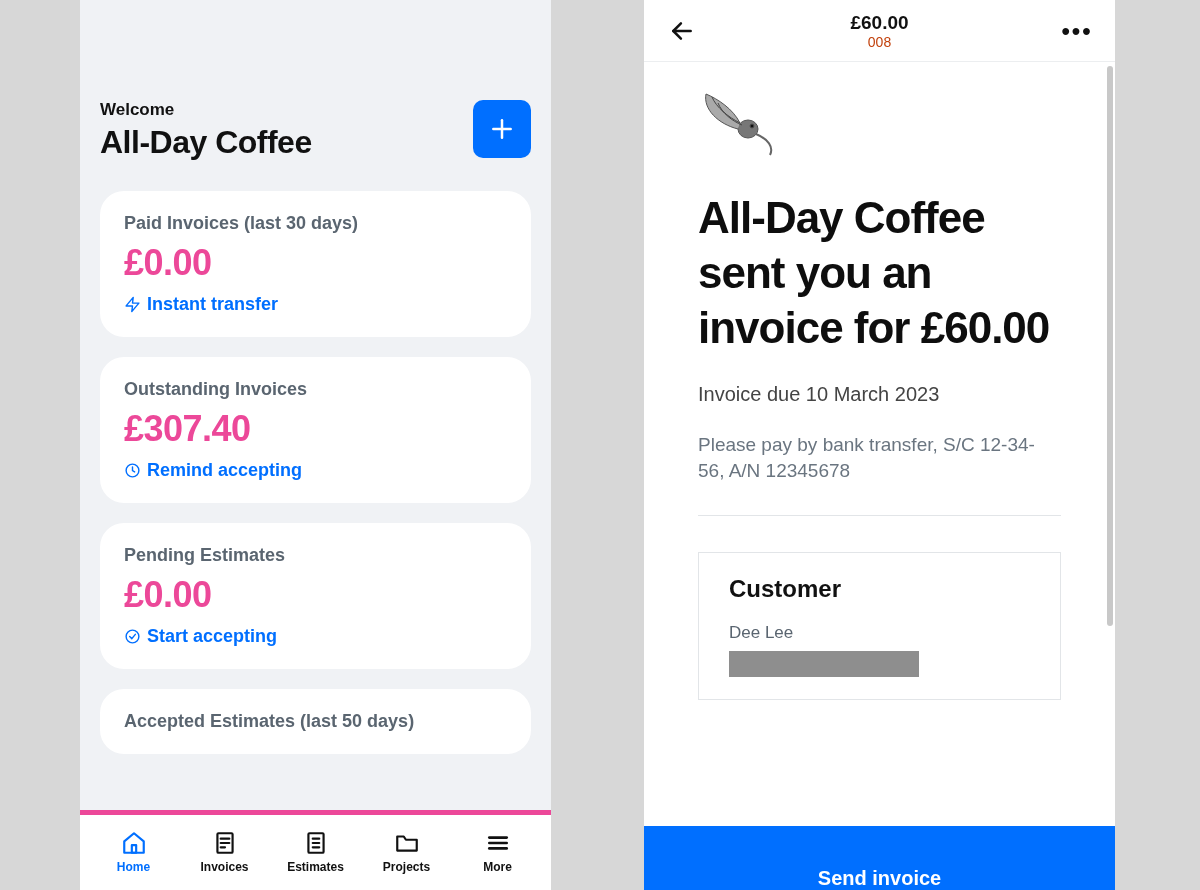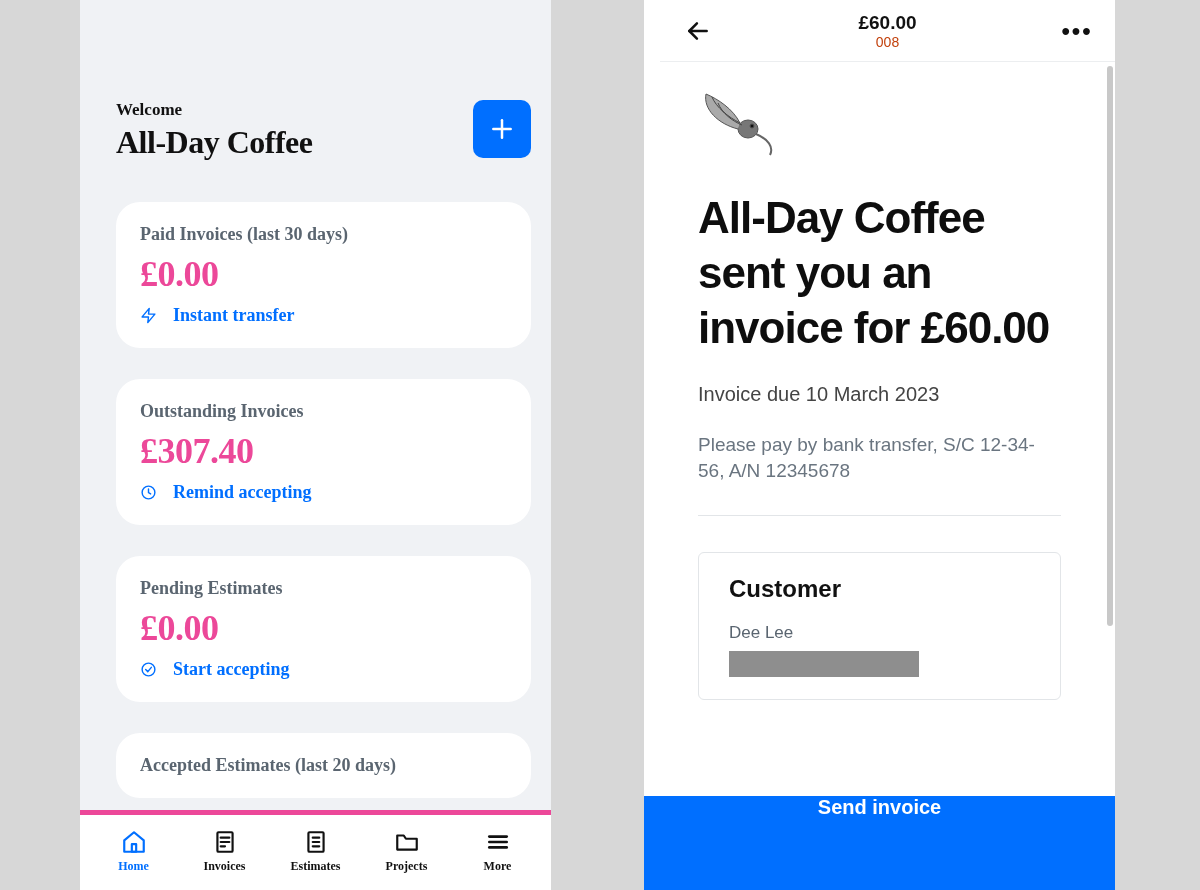--- a/index.html
+++ b/index.html
@@ -8,28 +8,26 @@
     background: #d7d7d7;
     width: 1200px;
     height: 890px;
     overflow: hidden;
     position: relative;
   }
   .phone {
     position: absolute;
     background: #f0f2f5;
     overflow: hidden;
-    padding-left: 16px;
   }
   .phone-left {
     left: 80px;
     top: 0;
     width: 471px;
     height: 890px;
-    font-family: Liberation Serif, serif;
   }
   .phone-right {
     left: 644px;
     top: 0;
     width: 471px;
     height: 890px;
     background: #fff;
   }
 
   
@@ -47,27 +45,27 @@
     border-radius: 10px;
     display: flex; align-items: center; justify-content: center;
     color: #fff; font-size: 32px; font-weight: 300;
     cursor: pointer;
   }
   .cards { padding: 0 20px; }
   .card {
     background: #fff;
     border-radius: 24px;
     padding: 22px 24px;
-    margin-top: 31px;
+    margin-top: 20px;
   }
   .card-label { color: #5a6570; font-size: 18px; font-weight: 600; }
   .card-value { font-size: 36px; font-weight: 800; color: #ec4899; margin-top: 8px; letter-spacing: -0.5px;}
   .card-action {
     color: #006fff; font-size: 18px; font-weight: 600;
-    display: flex; align-items: center; gap: 16px;
+    display: flex; align-items: center; gap: 6px;
     margin-top: 10px;
   }
   .card-action svg { flex-shrink: 0; }
 
   .tabbar {
     position: absolute;
     bottom: 0; left: 0; right: 0;
     height: 80px;
     background: #fff;
     display: flex;
@@ -116,39 +114,39 @@
     display:flex; align-items:center; justify-content:center;
     margin-bottom: 30px;
   }
   .inv-title { font-size: 44px; font-weight: 800; line-height: 1.25; letter-spacing: -1px; color:#0e0e0e;}
   .inv-due { font-size: 20px; color: #444; margin-top: 28px; }
   .inv-instr { font-size: 19px; color: #6a7580; margin-top: 26px; line-height: 1.35;}
   .inv-divider { border-top: 1px solid #e2e5e8; margin-top: 32px; }
 
   .cust-card {
     border: 1px solid #e2e5e8;
-    border-radius: 6px;
+    border-radius: 0;
     margin-top: 36px;
     padding: 22px 30px;
   }
   .cust-heading { font-size: 24px; font-weight: 800; color:#111; }
   .cust-name { font-size: 17px; color:#5a6570; margin-top: 20px; }
   .redact { background:#8e8e8e; width:190px; height:26px; margin-top:8px;}
   .inv-scrollbar-thumb {
     position:absolute; right:2px; top:66px; height:560px; width:6px;
     background:#c8c8c8; border-radius:3px;
   }
 
   .send-btn {
     position: absolute;
     bottom: 0; left: 0; right: 0;
-    height: 94px;
+    height: 64px;
     background: #006fff;
     color: #fff;
-    display: flex; align-items: flex-start; justify-content: center;
+    display: flex; align-items: flex-end; justify-content: center;
     font-size: 20px; font-weight: 600;
     cursor: pointer;
   }
 </style>
 </head>
 <body>
 
 <div class="phone phone-left">
   <div class="home-header">
     <div>
@@ -193,21 +191,21 @@
       <div class="card-action">
         <svg width="17" height="17" viewBox="0 0 24 24" fill="none" stroke="#006fff" stroke-width="2" stroke-linecap="round">
             <circle cx="12" cy="12" r="9"></circle>
             <polyline points="8 12 11 15 16 9"></polyline>
           </svg>
         <span>Start accepting</span>
       </div>
     </div>
 
     <div class="card">
-      <div class="card-label">Accepted Estimates (last 20 days)</div>
+      <div class="card-label">Accepted Estimates (last 50 days)</div>
     </div>
   </div>
 
   <div class="tabbar">
     <div class="tab active">
       <svg viewBox="0 0 24 24" fill="none" stroke="#006fff" stroke-width="2" stroke-linecap="round" stroke-linejoin="round">
           <path d="M3 10.5 12 3l9 7.5V21H3z"></path>
           <rect x="10" y="14" width="4" height="7"></rect>
         </svg>
       <span>Home</span>

